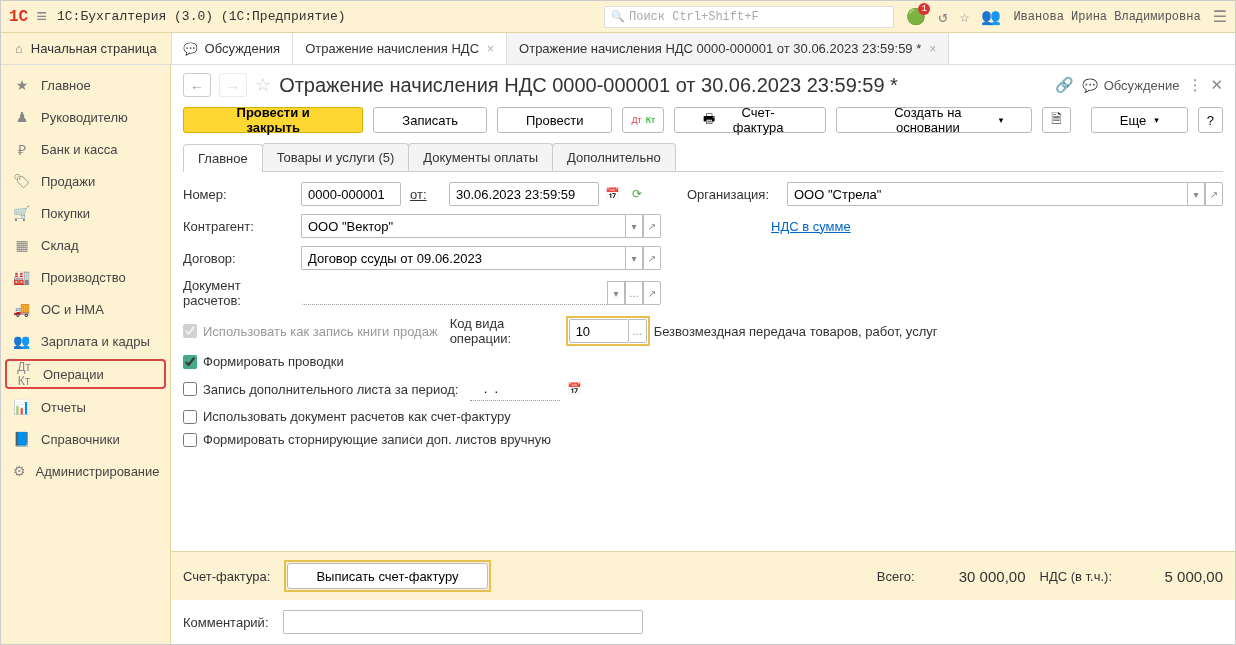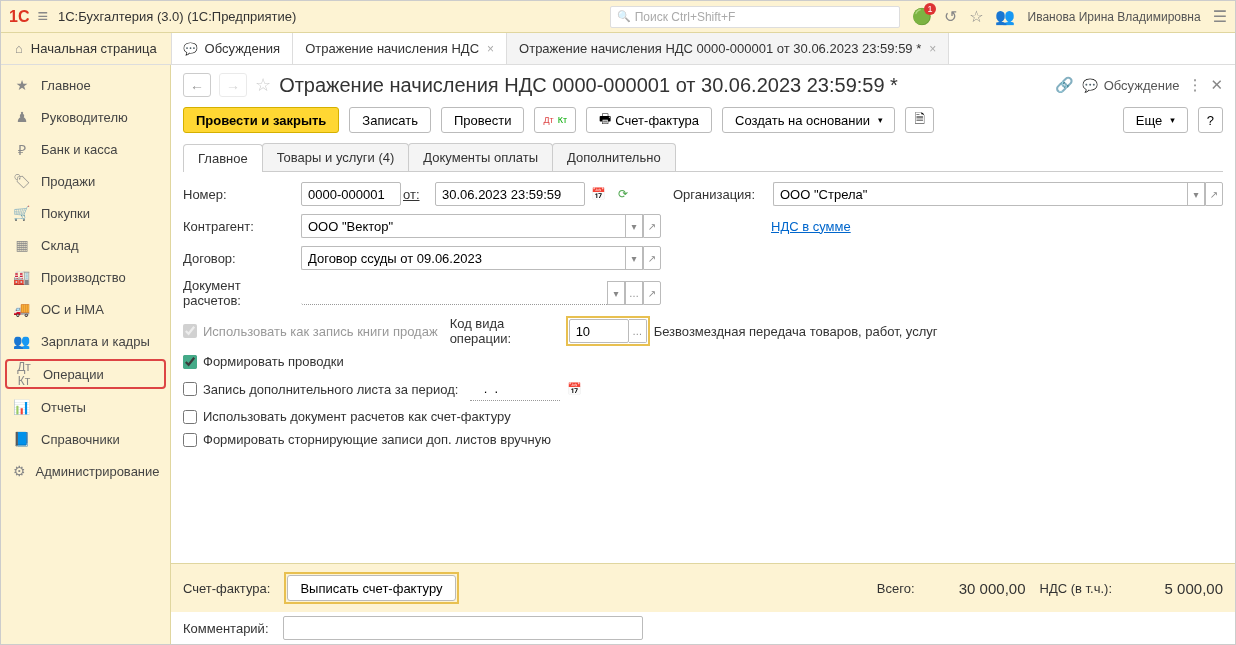--- a/index.html
+++ b/index.html
@@ -1,19 +1,19 @@
 <!DOCTYPE html>
 <html><head>
 <meta charset="utf-8">
 <style>
 * { box-sizing: border-box; margin: 0; padding: 0; }
 body { font-family: Arial, sans-serif; font-size: 13px; color: #333; background: #fff; width: 1236px; height: 645px; overflow: hidden; border: 1px solid #ccc; }
 
 
-.topbar { height: 32px; background: #fdf3d3; border-bottom: 1px solid #e0d69f; display: flex; align-items: center; padding: 0 8px; }
+.topbar { height: 32px; background: #fdf3d3; border-bottom: 1px solid #e0d69f; display: flex; align-items: center; padding: 0 8px; font-family: Liberation Mono, monospace; }
 .logo { color: #d32; font-weight: bold; font-size: 16px; margin-right: 8px; }
 .menu-icon { font-size: 18px; color: #888; margin-right: 10px; cursor: pointer; }
 .app-title { font-size: 13px; color: #333; }
 .topbar-right { margin-left: auto; display: flex; align-items: center; gap: 12px; }
 .search-box { width: 290px; height: 22px; border: 1px solid #ddd; border-radius: 2px; background: #fff; padding: 0 6px; display: flex; align-items: center; color: #aaa; font-size: 12px; }
 .search-box::before { content: "🔍"; font-size: 11px; margin-right: 4px; opacity: 0.5; }
 .tb-icon { font-size: 16px; color: #888; cursor: pointer; }
 .bell { position: relative; color: #4a4; }
 .bell-badge { position: absolute; top: -4px; right: -4px; background: #d33; color: #fff; font-size: 9px; width: 12px; height: 12px; border-radius: 50%; display: flex; align-items: center; justify-content: center; }
 .user { font-size: 12px; color: #555; }
@@ -39,57 +39,57 @@
 .main { flex: 1; display: flex; flex-direction: column; background: #fff; }
 .doc-hdr { display: flex; align-items: center; padding: 8px 12px; gap: 8px; }
 .navbtn { width: 28px; height: 24px; border: 1px solid #ccc; border-radius: 3px; background: #fff; display: flex; align-items: center; justify-content: center; color: #999; cursor: pointer; font-size: 14px; }
 .star { color: #ccc; font-size: 18px; cursor: pointer; }
 .doc-title { font-size: 20px; color: #333; flex: 1; }
 .hdr-icon { color: #888; font-size: 15px; cursor: pointer; }
 .discuss-btn { display: flex; align-items: center; gap: 5px; color: #555; font-size: 13px; cursor: pointer; }
 
 
 .toolbar { display: flex; align-items: center; gap: 10px; padding: 2px 12px 10px; }
-.btn { height: 26px; padding: 0 12px; border: 1px solid #bbb; border-radius: 3px; background: #fff; font-size: 13px; cursor: pointer; display: flex; align-items: center; gap: 4px; }
+.btn { height: 26px; padding: 0 28px; border: 1px solid #bbb; border-radius: 3px; background: #fff; font-size: 13px; cursor: pointer; display: flex; align-items: center; gap: 4px; }
 .btn.primary { background: #ffd733; font-weight: bold; border-color: #d4b000; }
 .btn.icon-only { padding: 0 8px; }
 .btn .caret { font-size: 9px; margin-left: 4px; }
 .toolbar-spacer { flex: 1; }
 
 
 .formtabs { display: flex; border-bottom: 1px solid #ccc; margin: 0 12px; }
 .formtab { padding: 6px 14px; border: 1px solid #ccc; border-bottom: none; background: #f4f4f4; font-size: 13px; cursor: pointer; margin-right: -1px; border-radius: 4px 4px 0 0; }
 .formtab.active { background: #fff; position: relative; top: 1px; }
 
 
 .formbody { padding: 10px 12px; flex: 1; overflow: auto; }
 .row { display: flex; align-items: center; margin-bottom: 8px; }
 .lbl { width: 118px; font-size: 13px; color: #333; }
-.lbl2 { width: 30px; font-size: 13px; margin: 0 2px; text-decoration: underline; }
+.lbl2 { width: 30px; font-size: 13px; margin: 0 9px; text-decoration: underline; }
 .inp { height: 24px; border: 1px solid #bbb; border-radius: 2px; padding: 0 6px; font-size: 13px; background: #fff; }
 .inp.underline { border: none; border-bottom: 1px dotted #999; border-radius: 0; }
 .inpwrap { display: flex; align-items: stretch; }
 .inpwrap .inp { border-right: none; border-radius: 2px 0 0 2px; }
 .inpbtn { width: 18px; border: 1px solid #bbb; background: #fff; display: flex; align-items: center; justify-content: center; font-size: 10px; color: #888; cursor: pointer; }
 .inpbtn:last-child { border-radius: 0 2px 2px 0; }
 .cal { width: 20px; display: flex; align-items: center; justify-content: center; color: #888; font-size: 12px; margin-left: 4px; }
 .link { color: #0066cc; text-decoration: underline; cursor: pointer; font-size: 13px; }
 .chk { display: flex; align-items: center; gap: 6px; font-size: 13px; }
 .chk input { width: 14px; height: 14px; }
 .chk.dis { color: #999; }
 .hl-box { border: 2px solid #e8c050; padding: 1px; }
 .opcode-desc { font-size: 13px; margin-left: 4px; }
 
 
 .footer1 { background: #fdf3d3; padding: 8px 12px; display: flex; align-items: center; gap: 14px; border-top: 1px solid #e0d69f; }
 .footer1 .flbl { font-size: 13px; }
 .tot { display: flex; align-items: center; gap: 6px; }
 .tot .tlbl { font-size: 13px; }
 .tot .tval { width: 105px; text-align: right; font-size: 15px; }
-.footer2 { padding: 4px 12px; display: flex; align-items: center; gap: 10px; }
+.footer2 { padding: 10px 12px; display: flex; align-items: center; gap: 10px; }
 
 </style>
 </head>
 <body>
 
 <div class="topbar">
   <span class="logo">1С</span>
   <span class="menu-icon">≡</span>
   <span class="app-title">1С:Бухгалтерия (3.0)  (1С:Предприятие)</span>
   <div class="topbar-right">
@@ -216,21 +216,21 @@
       <div class="toolbar-spacer"></div>
       <button class="btn">
           <span>Еще</span>
           <span class="caret">▾</span>
         </button>
       <button class="btn icon-only">?</button>
     </div>
 
     <div class="formtabs">
       <div class="formtab active">Главное</div>
-      <div class="formtab">Товары и услуги (4)</div>
+      <div class="formtab">Товары и услуги (5)</div>
       <div class="formtab">Документы оплаты</div>
       <div class="formtab">Дополнительно</div>
     </div>
 
     <div class="formbody">
       <div class="row">
         <span class="lbl">Номер:</span>
         <input class="inp" style="width: 100px;" value="0000-000001">
         <span class="lbl2">от:</span>
         <input class="inp" style="width: 150px;" value="30.06.2023 23:59:59">

